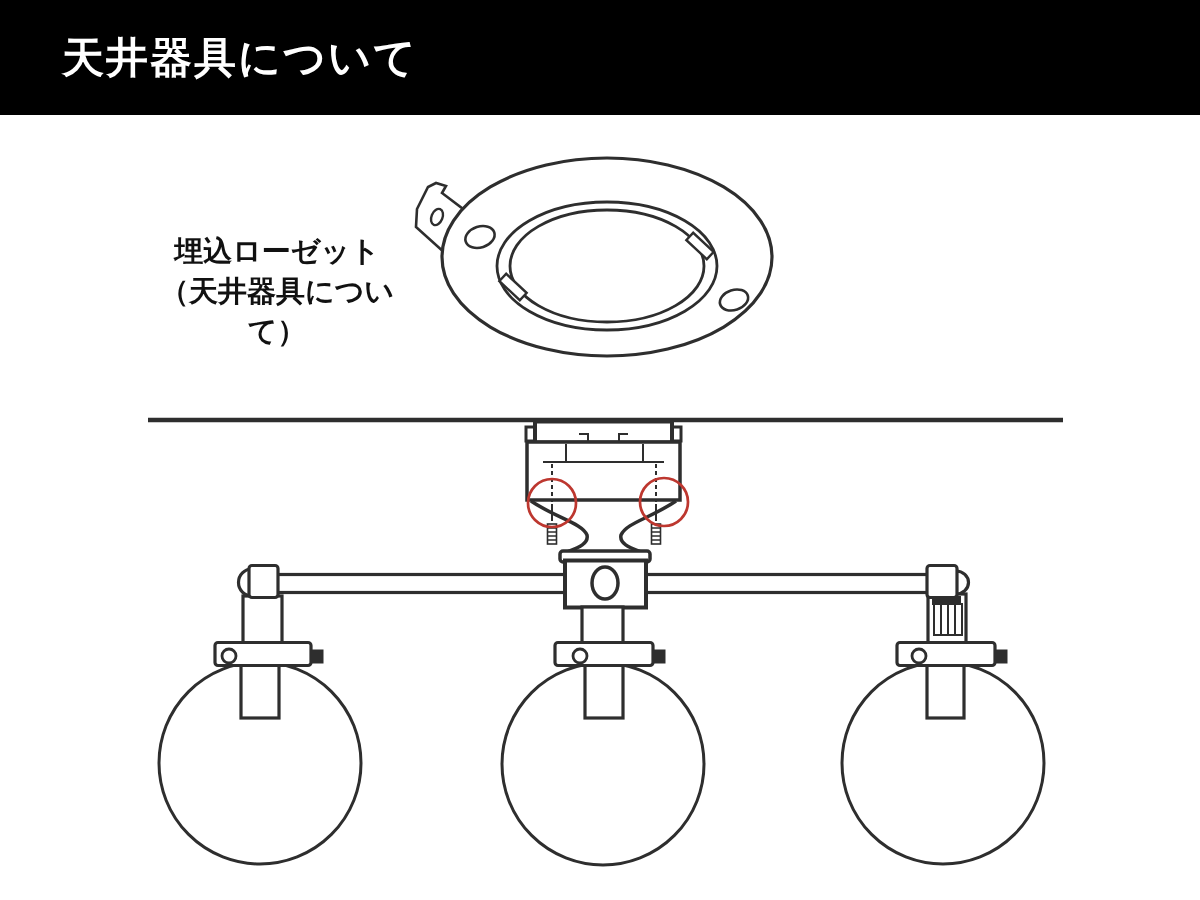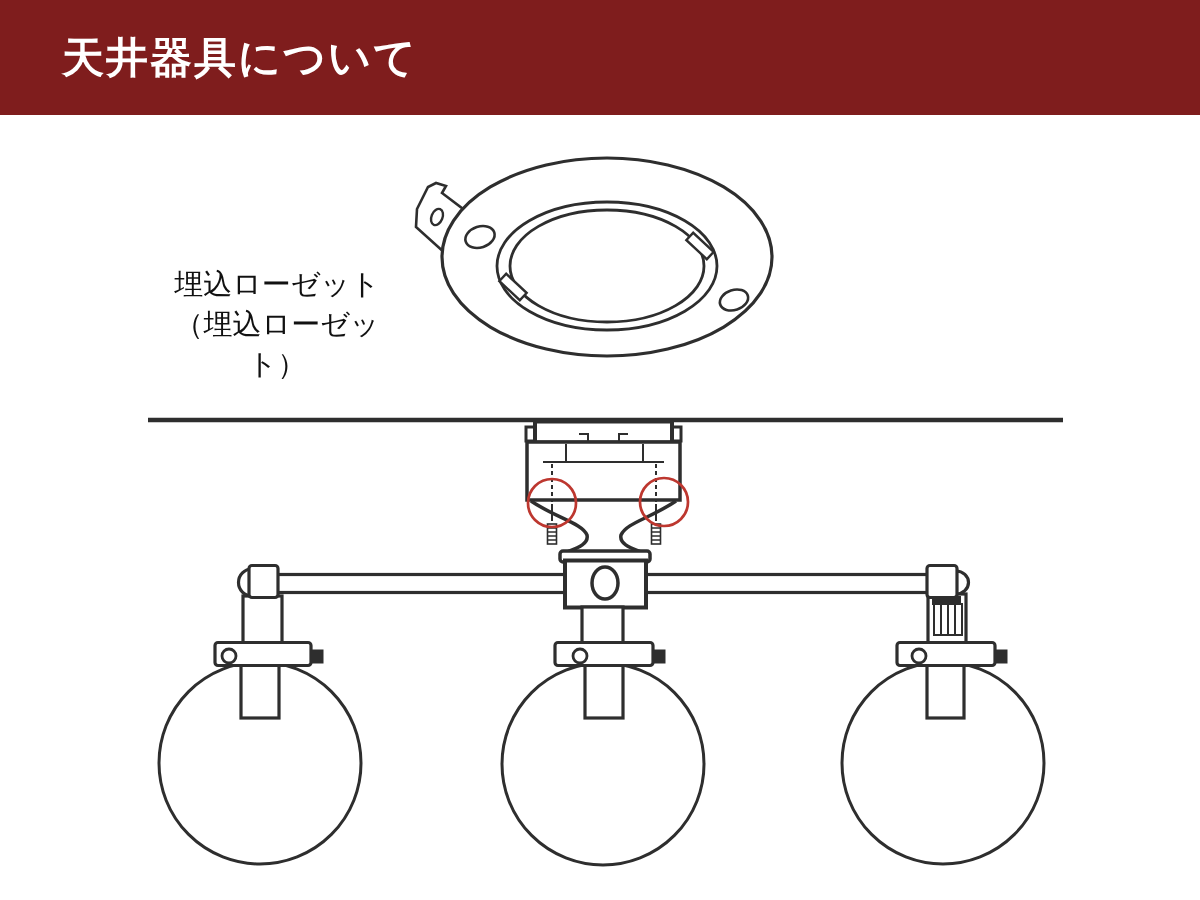--- a/index.html
+++ b/index.html
@@ -3,51 +3,51 @@
 <meta charset="utf-8">
 <style>
   html,body{margin:0;padding:0;}
   body{
     width:1200px;height:900px;position:relative;overflow:hidden;
     background:#ffffff;
     font-family:"Liberation Sans","DejaVu Sans",sans-serif;
   }
   .header{
     position:absolute;left:0;top:0;width:1200px;height:115px;
-    background:#7f1d1d;color:#ffffff;
+    background:#000000;color:#ffffff;
     display:flex;align-items:center;justify-content:space-between;
     box-sizing:border-box;padding:0 70px 0 62px;
   }
   .header .title{
     font-size:42px;font-weight:700;letter-spacing:2px;line-height:1;
   }
   .header .logo{
     font-size:57px;font-weight:700;letter-spacing:-1.5px;line-height:1;
   }
   .rosette-label{
     position:absolute;left:148px;top:231px;width:258px;
     text-align:center;color:#111111;
-    font-size:29px;font-weight:400;line-height:40px;letter-spacing:0;margin-top:33px;
+    font-size:29px;font-weight:700;line-height:40px;letter-spacing:0;
   }
   svg.diagram{position:absolute;left:0;top:0;}
   .ln{stroke:#2e2e2e;fill:none;}
   .wfill{fill:#ffffff;stroke:#2e2e2e;}
   .dk{fill:#2e2e2e;stroke:#2e2e2e;}
   .red{stroke:#bd372f;fill:none;}
 </style>
 </head>
 <body>
 
 <div class="header">
   <div class="title">天井器具について</div>
 </div>
 
 <div class="rosette-label">
   <div>埋込ローゼット</div>
-  <div>（埋込ローゼット）</div>
+  <div>（天井器具について）</div>
 </div>
 
 <svg class="diagram" width="1200" height="900" viewBox="0 0 1200 900">
 
   <g>
     <path class="wfill" stroke-width="2.6" d="M 436,183 L 428,187 L 417,209 L 416,227 L 446,254 L 467,212 L 442,193 L 446,186 Z"></path>
     <ellipse class="wfill" stroke-width="3.2" cx="607" cy="257" rx="165" ry="99"></ellipse>
     <ellipse class="wfill" stroke-width="2.4" cx="0" cy="0" rx="5.5" ry="8.5" transform="translate(437,217) rotate(22)"></ellipse>
     <ellipse class="wfill" stroke-width="2.8" cx="607" cy="266" rx="110" ry="64"></ellipse>
     <ellipse class="wfill" stroke-width="2.8" cx="607" cy="266" rx="97" ry="56"></ellipse>

